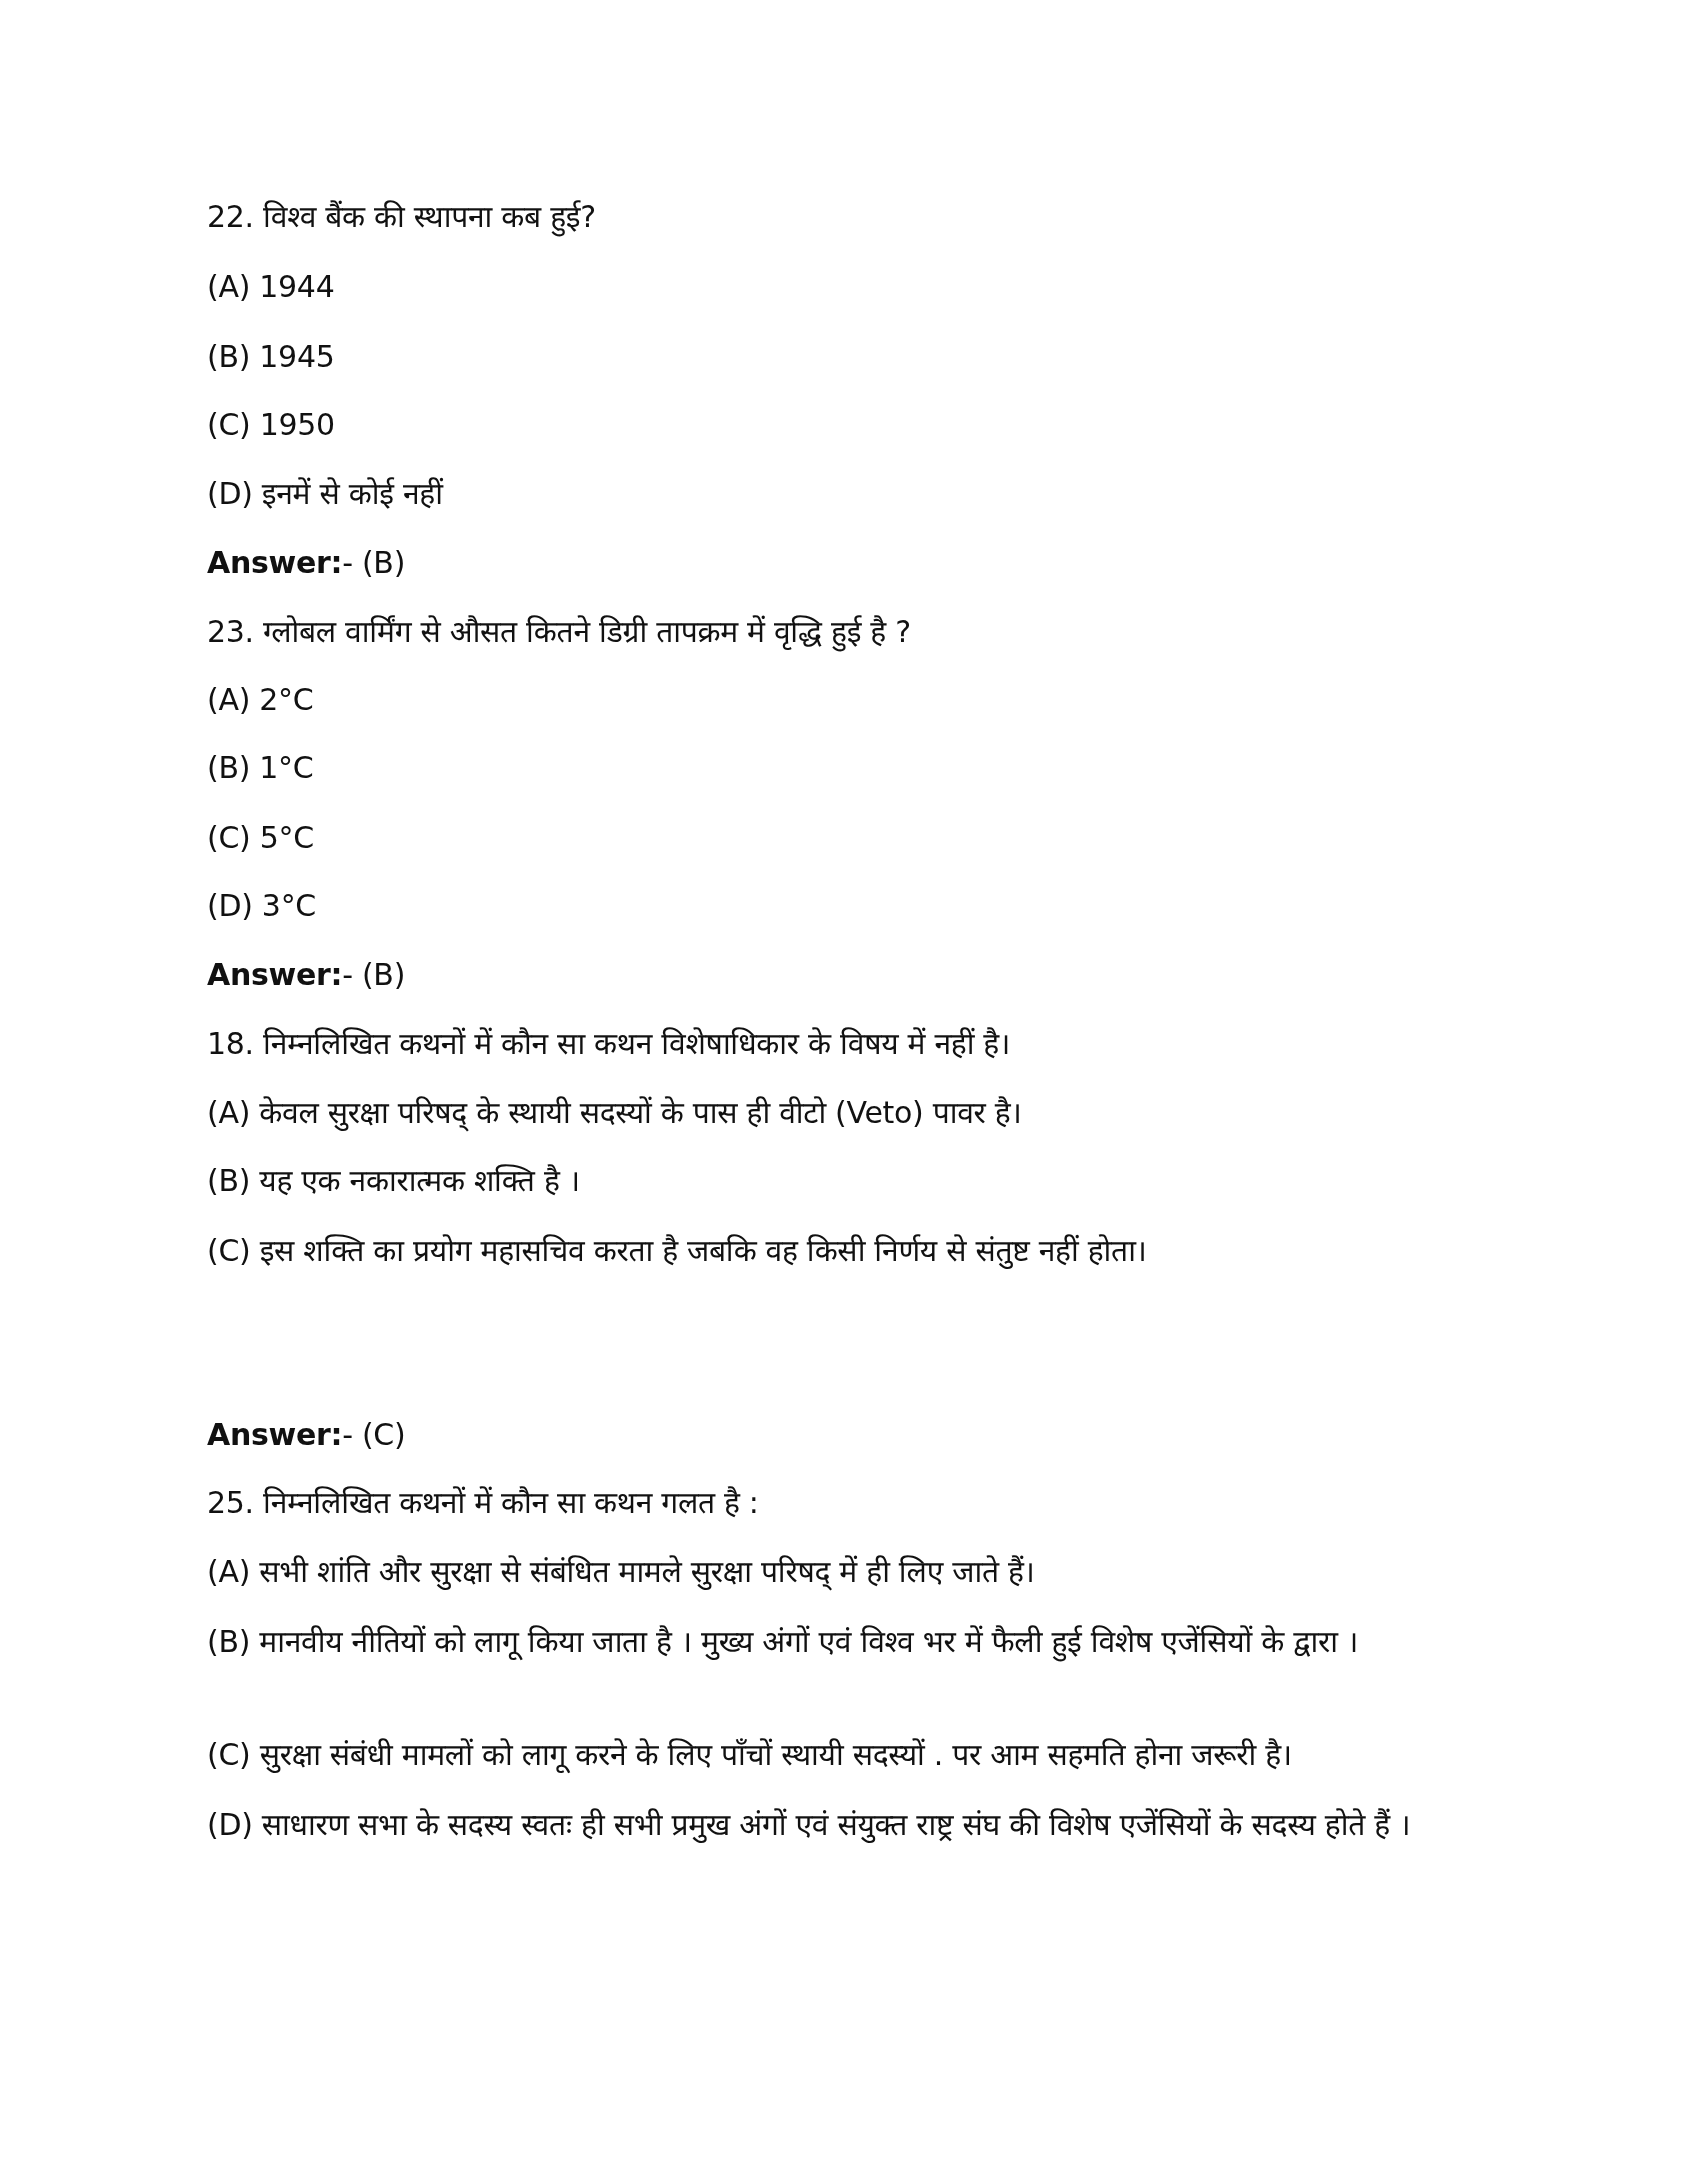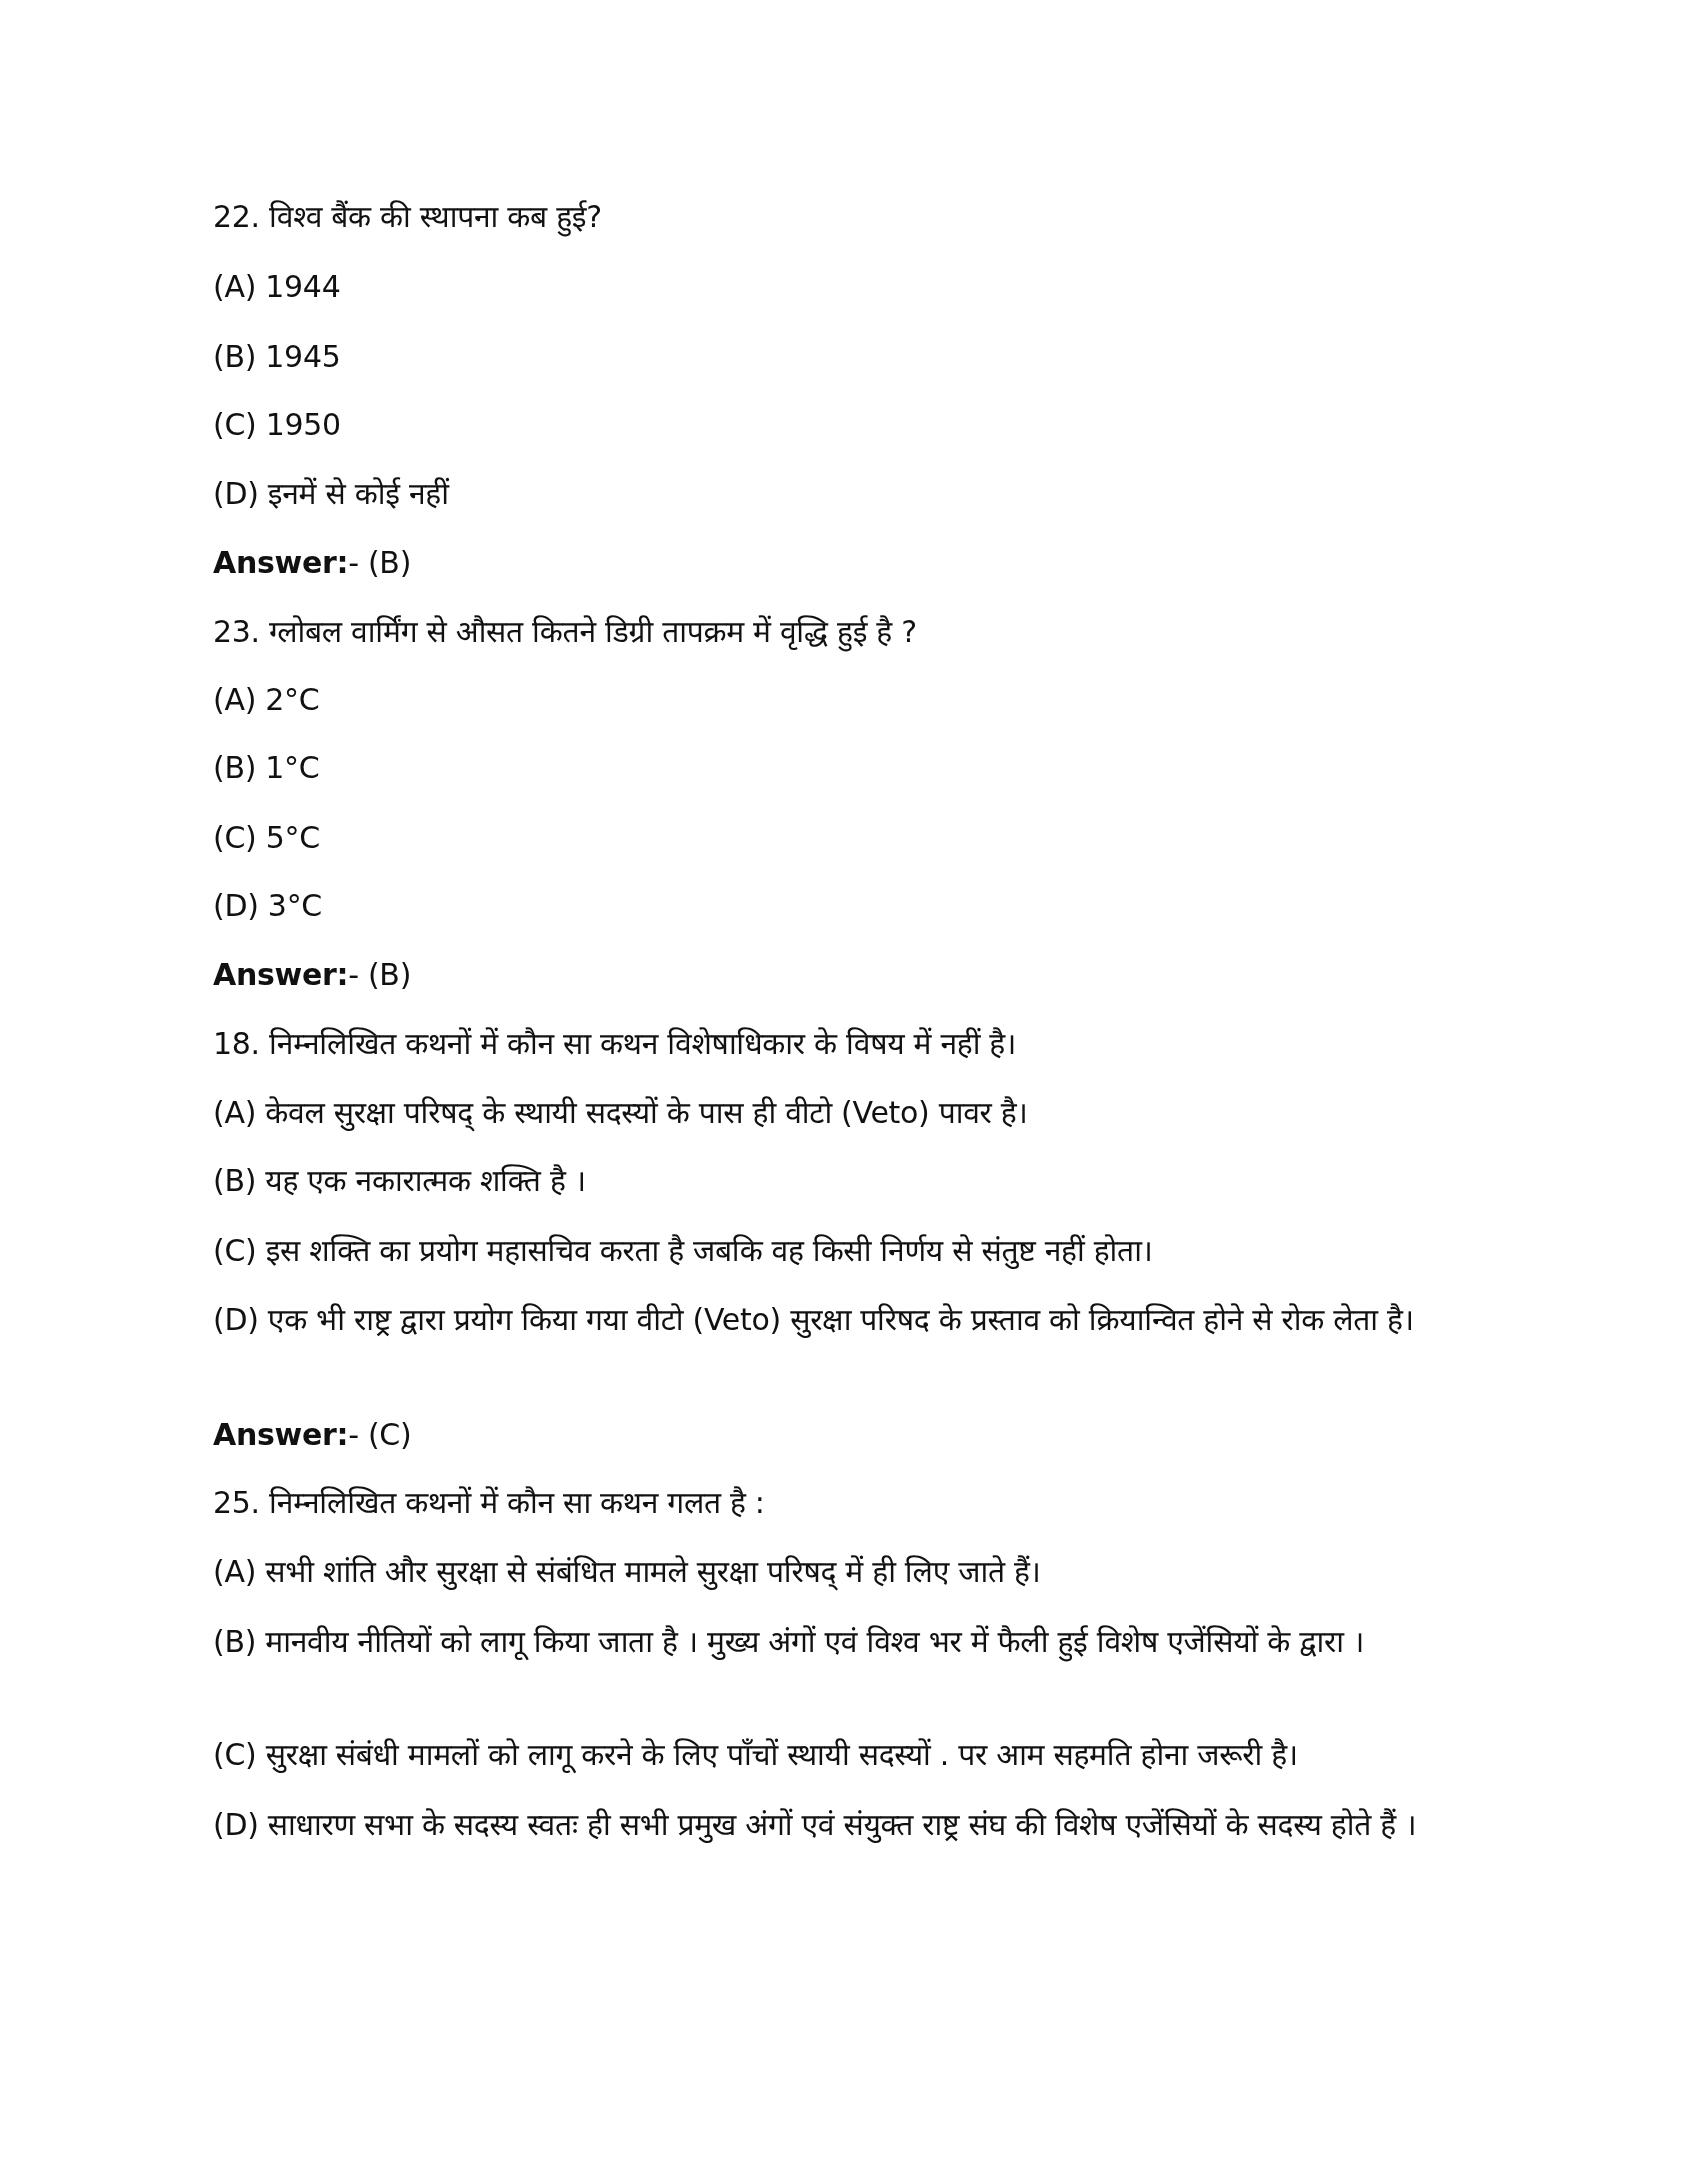--- a/index.html
+++ b/index.html
@@ -10,21 +10,21 @@
     body {
       width: 1683px;
       height: 2178px;
       position: relative;
       overflow: hidden;
       font-family: "DejaVu Sans", "Liberation Sans", sans-serif;
       color: #111111;
     }
     .page {
       position: absolute;
-      left: 16px; top: 0;
+      left: 10px; top: 0;
       width: 1523px;
       height: 2178px;
       background: #ffffff;
     }
     .line {
       position: absolute;
       left: 197px;
       width: 1287px;
       font-size: 30px;
       line-height: 44px;
@@ -60,21 +60,20 @@
   <div class="line" style="top:816px">(C) 5°C</div>
   <div class="line" style="top:884px">(D) 3°C</div>
   <div class="line answer" style="top:953px">
     <span class="label">Answer:</span><span>- (B)</span>
   </div>
 
   <div class="line" style="top:1022px">18. निम्नलिखित कथनों में कौन सा कथन विशेषाधिकार के विषय में नहीं है।</div>
   <div class="line" style="top:1091px">(A) केवल सुरक्षा परिषद् के स्थायी सदस्यों के पास ही वीटो (Veto) पावर है।</div>
   <div class="line" style="top:1159px">(B) यह एक नकारात्मक शक्ति है ।</div>
   <div class="line" style="top:1229px">(C) इस शक्ति का प्रयोग महासचिव करता है जबकि वह किसी निर्णय से संतुष्ट नहीं होता।</div>
-  <div class="line wrap" style="top:1297px">(D) एक भी राष्ट्र द्वारा प्रयोग किया गया वीटो (Veto) सुरक्षा परिषद के प्रस्ताव को क्रियान्वित होने से रोक लेता है।</div>
   <div class="line answer" style="top:1413px">
     <span class="label">Answer:</span><span>- (C)</span>
   </div>
 
   <div class="line" style="top:1481px">25. निम्नलिखित कथनों में कौन सा कथन गलत है :</div>
   <div class="line" style="top:1550px">(A) सभी शांति और सुरक्षा से संबंधित मामले सुरक्षा परिषद् में ही लिए जाते हैं।</div>
   <div class="line wrap" style="top:1619px">(B) मानवीय नीतियों को लागू किया जाता है । मुख्य अंगों एवं विश्व भर में फैली हुई विशेष एजेंसियों के द्वारा ।</div>
   <div class="line" style="top:1733px">(C) सुरक्षा संबंधी मामलों को लागू करने के लिए पाँचों स्थायी सदस्यों . पर आम सहमति होना जरूरी है।</div>
   <div class="line wrap" style="top:1802px">(D) साधारण सभा के सदस्य स्वतः ही सभी प्रमुख अंगों एवं संयुक्त राष्ट्र संघ की विशेष एजेंसियों के सदस्य होते हैं ।</div>
 

